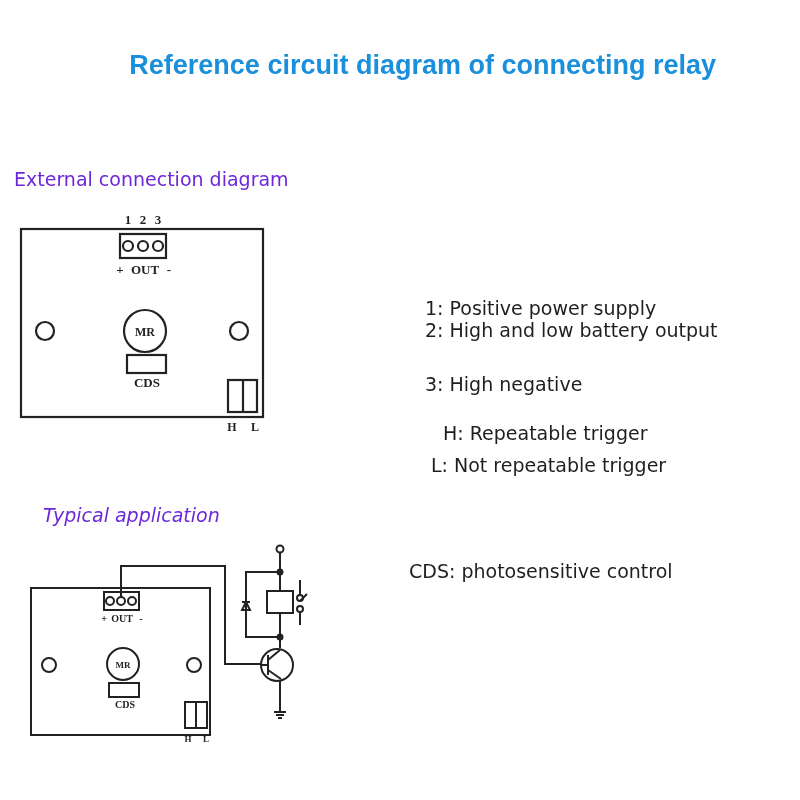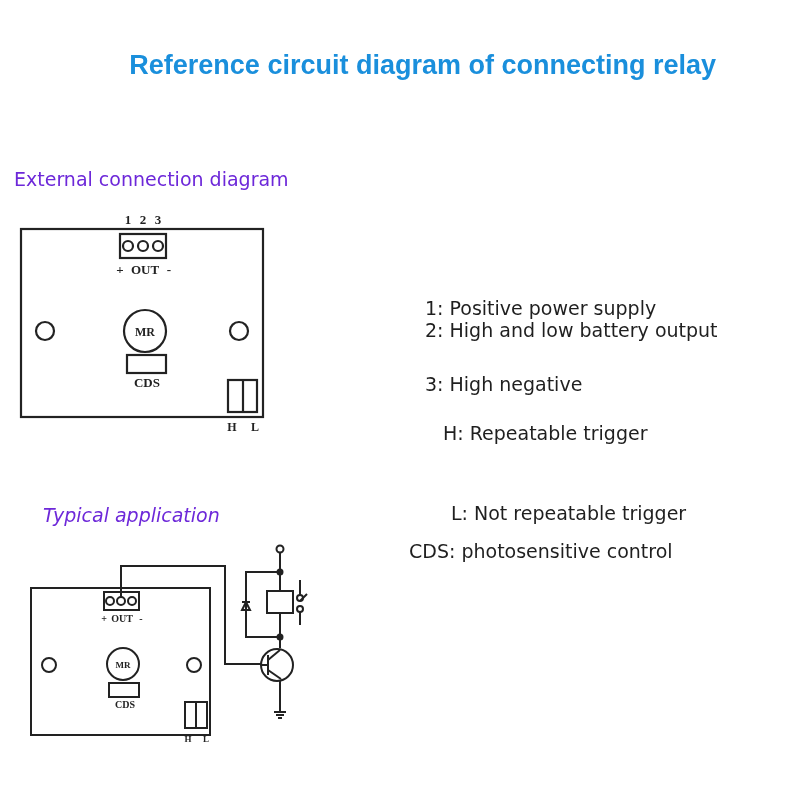--- a/index.html
+++ b/index.html
@@ -23,22 +23,22 @@
 
 <div class="title">Reference circuit diagram of connecting relay</div>
 
 <div class="section-label" style="left:14px; top:168px;">External connection diagram</div>
 <div class="section-label" style="left:43px; top:504px;font-style:italic;">Typical application</div>
 
 <div class="legend-item" style="left:425px; top:269px;margin-top:28px;">1: Positive power supply</div>
 <div class="legend-item" style="left:425px; top:319px;">2: High and low battery output</div>
 <div class="legend-item" style="left:425px; top:373px;">3: High negative</div>
 <div class="legend-item" style="left:427px; top:422px;margin-left:16px;">H: Repeatable trigger</div>
-<div class="legend-item" style="left:431px; top:502px;margin-left:20px;">L: Not repeatable trigger</div>
-<div class="legend-item" style="left:409px; top:540px;">CDS: photosensitive control</div>
+<div class="legend-item" style="left:431px; top:454px;">L: Not repeatable trigger</div>
+<div class="legend-item" style="left:409px; top:560px;">CDS: photosensitive control</div>
 
 <svg width="800" height="800" viewBox="0 0 800 800">
 
   <g stroke="#222" fill="none" stroke-width="2.2">
     <rect x="21" y="229" width="242" height="188"></rect>
 
     <rect x="120" y="234" width="46" height="24"></rect>
     <circle cx="128" cy="246" r="5"></circle>
     <circle cx="143" cy="246" r="5"></circle>
     <circle cx="158" cy="246" r="5"></circle>

